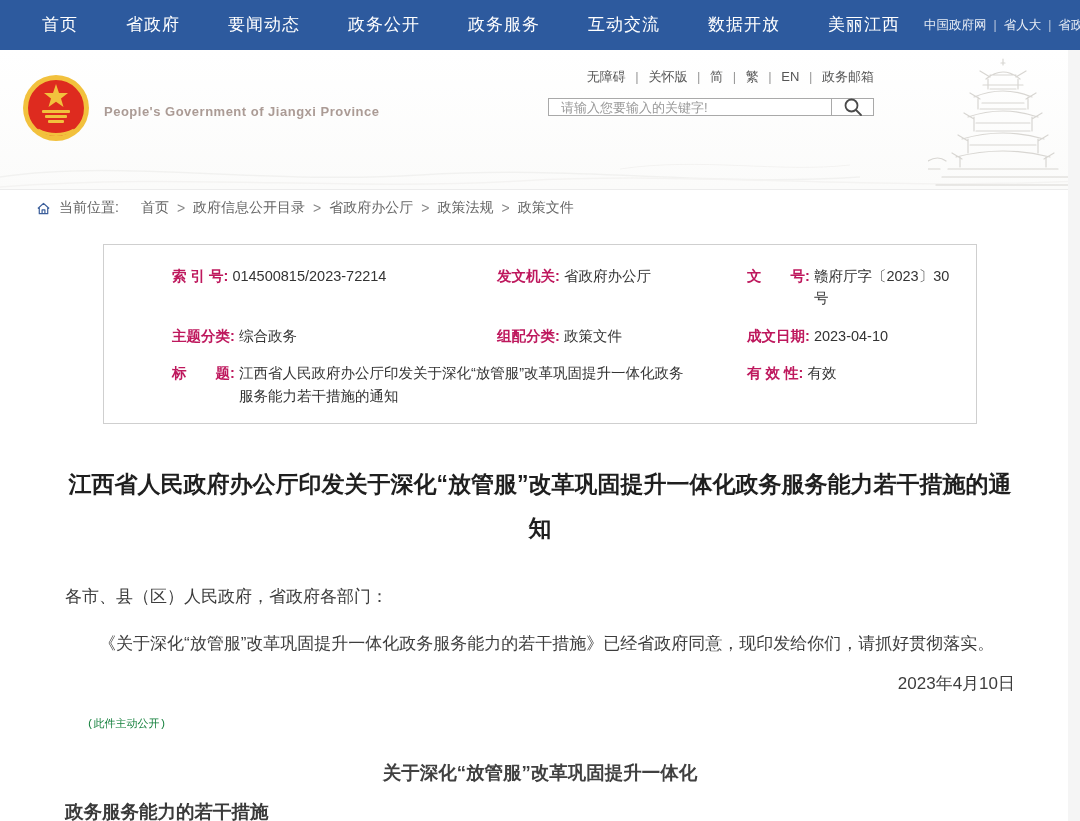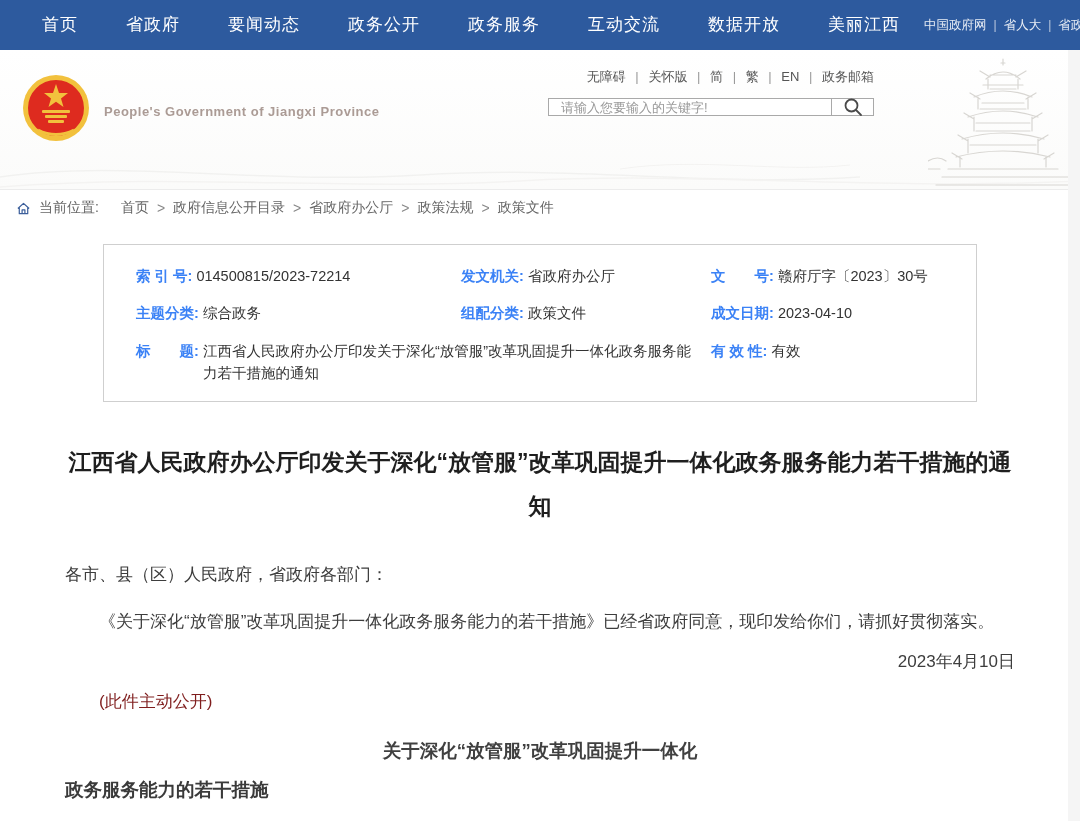--- a/index.html
+++ b/index.html
@@ -29,41 +29,41 @@
   .searchbox input { flex:1; border:none; outline:none; padding:0 12px; font-size:13px; color:#333;
     font-family:"Liberation Sans","DejaVu Sans",sans-serif; }
   .searchbox input::placeholder { color:#9a9a9a; }
   .search-btn { width:42px; border-left:1px solid #a9a9a9; display:flex; align-items:center; justify-content:center; cursor:pointer; background:#fff; }
 
   .pavilion { position:absolute; right:2px; bottom:0; }
   .header-waves { position:absolute; left:0; bottom:0; width:100%; height:60px; opacity:.6; pointer-events:none; }
 
   
   .crumb-wrap { border-top:1px solid #ececec; background:#fff; }
-  .crumb { display:flex; align-items:center; height:36px; padding-left:16px; font-size:14px; color:#666; }
+  .crumb { display:flex; align-items:center; height:36px; padding-left:36px; font-size:14px; color:#666; }
   .crumb .home-icon { margin-right:8px; display:flex; }
   .crumb .label { margin-right:22px; color:#666; }
   .crumb .c-item { color:#666; cursor:pointer; white-space:nowrap; }
   .crumb .c-sep { margin:0 8px; color:#888; }
 
   
   .meta-box { width:874px; margin:18px auto 0 103px; border:1px solid #cfcfcf; background:#fff; padding:20px 0 16px 32px; }
   .meta-grid { display:grid; grid-template-columns:325px 250px auto; row-gap:15px; font-size:14.5px; color:#333; }
   .meta-cell { display:flex; align-items:flex-start; line-height:1.55; padding-right:18px; }
-  .meta-cell .m-label { font-weight:bold; white-space:nowrap; color:#3b82f6; }
+  .meta-cell .m-label { font-weight:bold; white-space:nowrap; color:#be185d;margin-left:36px; }
   .meta-cell .m-value { color:#333; }
   .meta-cell.span2 { grid-column:1 / span 2; }
 
   
   .article { width:950px; margin:0 auto; padding:0 0 10px 0; }
   .doc-title { margin-top:38px; text-align:center; font-size:23px; font-weight:bold; color:#1f1f1f; line-height:44px; }
   .salutation { margin-top:30px; font-size:17px; color:#3d3d3d; line-height:34px; }
   .para { font-size:17px; color:#3d3d3d; line-height:34px; text-indent:2em; margin-top:13px; text-align:justify; }
   .doc-date { font-size:17px; color:#3d3d3d; text-align:right; margin-top:6px; line-height:34px; }
-  .doc-note { font-size:17px; color:#7f1d1d; margin-top:6px; line-height:34px; text-indent:2em; }
+  .doc-note { font-size:11px; color:#15803d; margin-top:6px; line-height:34px; text-indent:2em;font-family:Liberation Mono, monospace; }
   .sub-title { text-align:center; font-size:18.5px; font-weight:bold; color:#404040; line-height:39px; margin-top:12px; }
   .sub-title2 { text-align:left; font-size:18.5px; font-weight:bold; color:#3a3a3a; line-height:39px; }
   .body-para { font-size:17px; color:#3d3d3d; line-height:33px; text-indent:2em; text-align:justify; margin-top:10px; }
 
   .scrollbar-track { position:absolute; top:50px; right:0; width:12px; height:771px; background:#f5f5f5; }
 </style>
 </head>
 <body>
 
 <div class="topnav">

